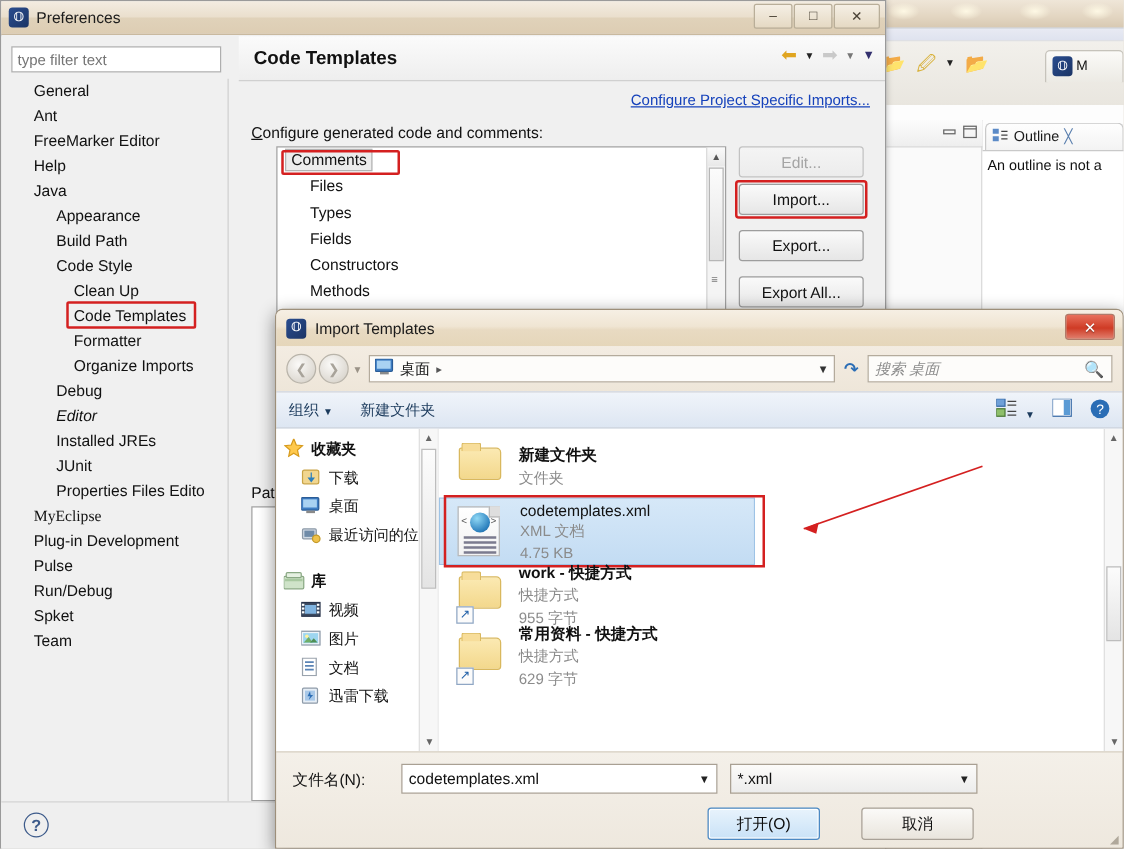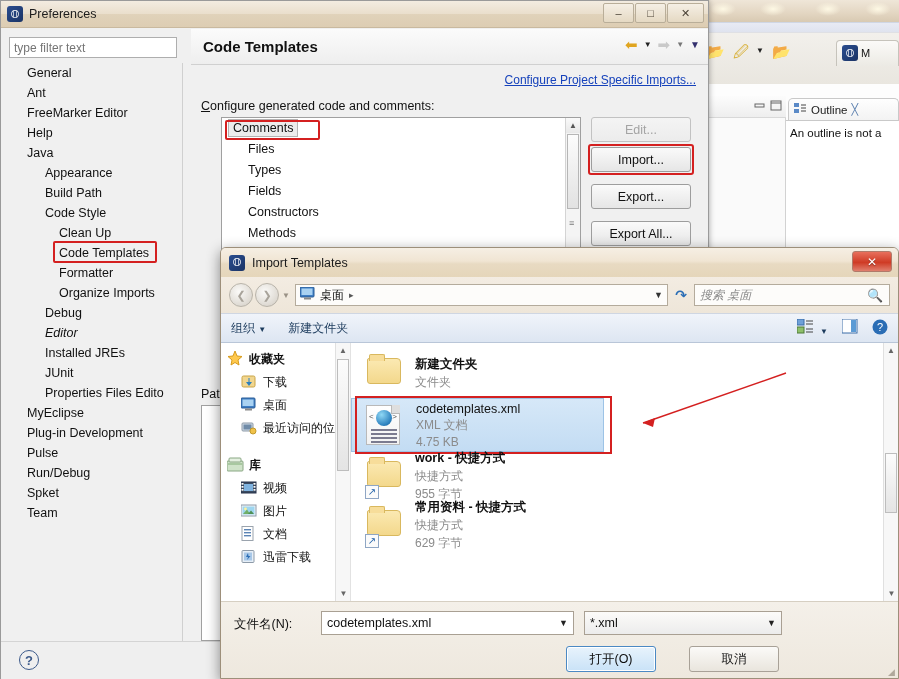--- a/index.html
+++ b/index.html
@@ -459,21 +459,21 @@
           <div class="tree-item" style="padding-left: 36px;"><span>Code Style</span></div>
           <div class="tree-item" style="padding-left: 50px;"><span>Clean Up</span></div>
           <div class="tree-item" style="padding-left: 50px;"><span class="sel-box">Code Templates</span></div>
           <div class="tree-item" style="padding-left: 50px;"><span>Formatter</span></div>
           <div class="tree-item" style="padding-left: 50px;"><span>Organize Imports</span></div>
           <div class="tree-item" style="padding-left: 36px;"><span>Debug</span></div>
           <div class="tree-item" style="padding-left: 36px; font-style: italic;"><span>Editor</span></div>
           <div class="tree-item" style="padding-left: 36px;"><span>Installed JREs</span></div>
           <div class="tree-item" style="padding-left: 36px;"><span>JUnit</span></div>
           <div class="tree-item" style="padding-left: 36px;"><span>Properties Files Edito</span></div>
-          <div class="tree-item" style="padding-left: 18px;"><span>MyEclipse</span></div>
+          <div class="tree-item" style="padding-left: 18px; font-family: Liberation Serif, serif;"><span>MyEclipse</span></div>
           <div class="tree-item" style="padding-left: 18px;"><span>Plug-in Development</span></div>
           <div class="tree-item" style="padding-left: 18px;"><span>Pulse</span></div>
           <div class="tree-item" style="padding-left: 18px;"><span>Run/Debug</span></div>
           <div class="tree-item" style="padding-left: 18px;"><span>Spket</span></div>
           <div class="tree-item" style="padding-left: 18px;"><span>Team</span></div>
         </div>
       <div class="tree-hl" id="tree-hl" style="left: 52px; top: 212px; width: 104px; height: 22px;"></div>
       <div class="tree-vsep"></div>
 
       <div class="hscroll">

